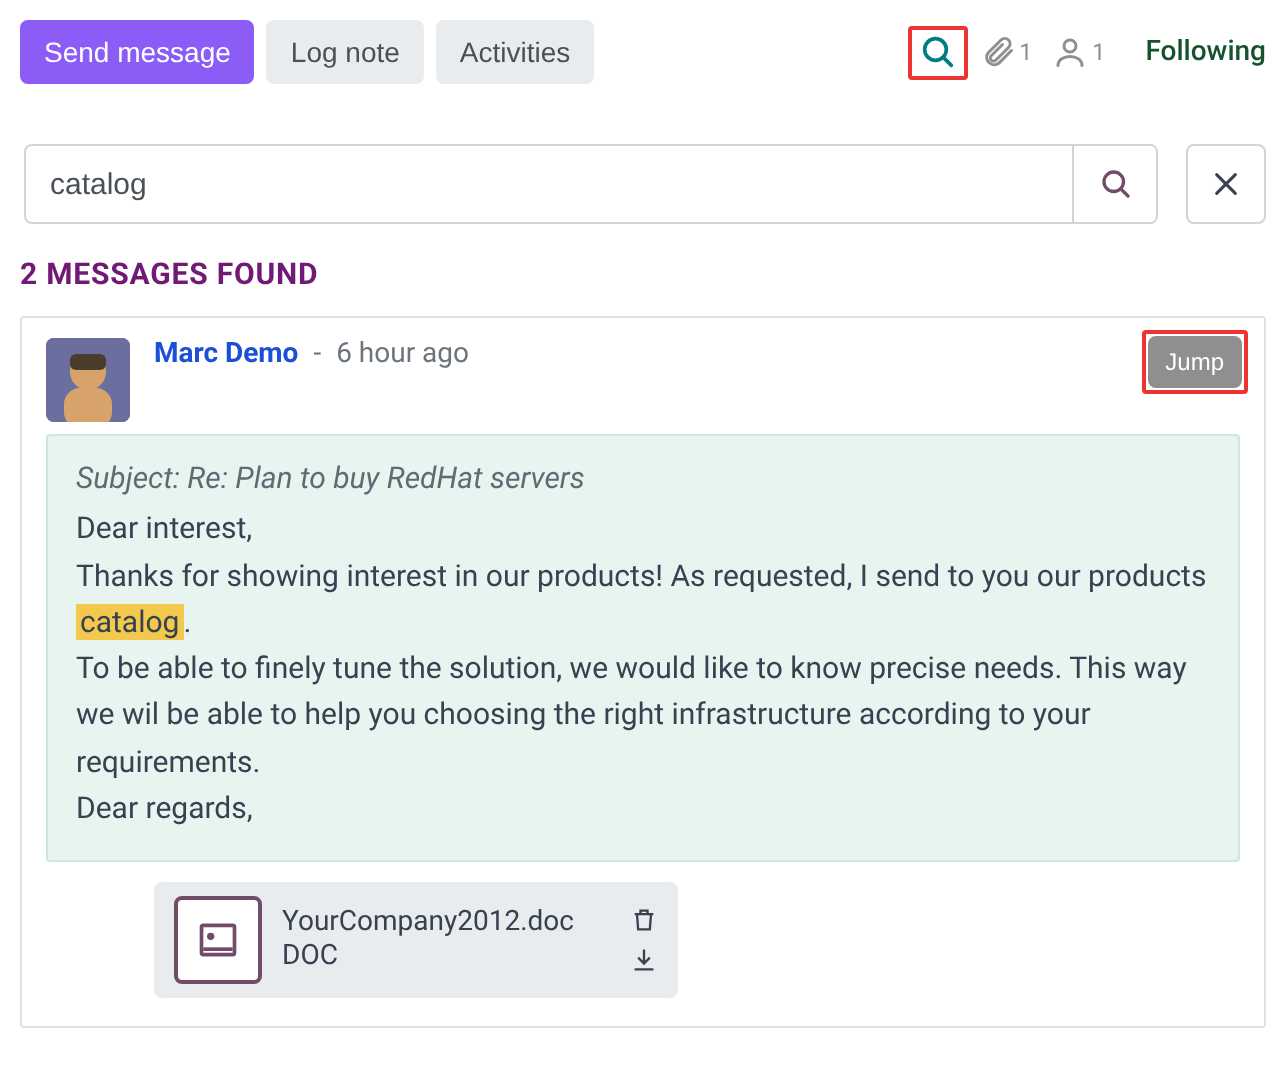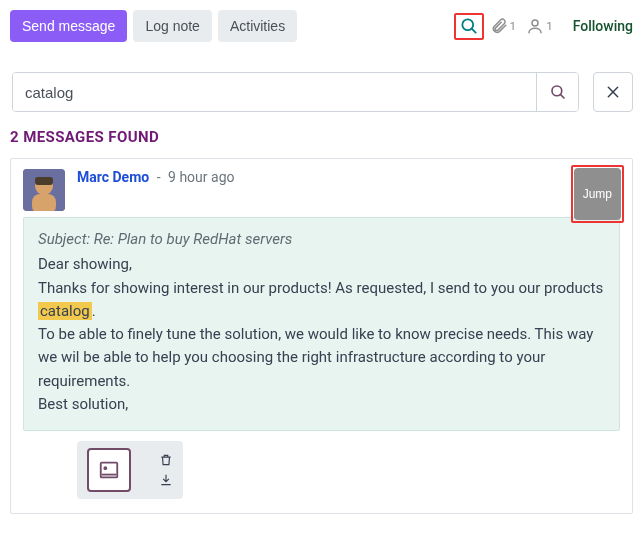--- a/index.html
+++ b/index.html
@@ -155,21 +155,21 @@
     right: 8px;
     top: 6px;
   }
   .jump-btn {
     background: #8f8f8f;
     color: #fff;
     border: none;
     border-radius: 4px;
     font-size: 12px;
     font-weight: 500;
-    padding: 19px 9px;
+    padding: 6px 9px;
     cursor: pointer;
   }
   .msg-body {
     margin-top: 6px;
     background: #e8f4f0;
     border: 1px solid #cfe6de;
     border-radius: 2px;
     padding: 10px 14px 14px 14px;
     color: #374151;
     font-size: 15px;
@@ -262,41 +262,45 @@
       <svg viewBox="0 0 42 42">
         <rect width="42" height="42" fill="#6b6fa0"></rect>
         <circle cx="21" cy="17" r="9" fill="#d8a36a"></circle>
         <rect x="9" y="25" width="24" height="20" rx="8" fill="#d8a36a"></rect>
         <rect x="12" y="8" width="18" height="8" rx="3" fill="#4a3d2b"></rect>
       </svg>
     </div>
     <div class="msg-meta">
       <span class="author">Marc Demo</span>
       <span class="timesep">-</span>
-      <span class="time">9 hour ago</span>
+      <span class="time">6 hour ago</span>
     </div>
   </div>
 
   <div class="msg-body">
     <div class="subject">Subject: Re: Plan to buy RedHat servers</div>
-    <div>Dear showing,</div>
+    <div>Dear interest,</div>
     <div>
       <span>Thanks for showing interest in our products! As requested, I send to you our products </span><span class="hl">catalog</span><span>.</span>
     </div>
     <div>To be able to finely tune the solution, we would like to know precise needs. This way we wil be able to help you choosing the right infrastructure according to your requirements.</div>
-    <div>Best solution,</div>
+    <div>Dear regards,</div>
   </div>
 
   <div class="attach">
     <div class="file-icon">
       <svg width="22" height="22" viewBox="0 0 24 24" fill="none" stroke="#714B67" stroke-width="2">
         <rect x="3" y="4" width="18" height="16" rx="1"></rect>
         <circle cx="8" cy="10" r="2" fill="#714B67" stroke="none"></circle>
         <line x1="4" y1="17" x2="20" y2="17"></line>
       </svg>
+    </div>
+    <div class="attach-text">
+      <div>YourCompany2012.doc</div>
+      <div>DOC</div>
     </div>
     <div class="attach-actions">
       <span>
         <svg width="14" height="14" viewBox="0 0 24 24" fill="none" stroke="#374151" stroke-width="2">
             <path d="M4 7h16M9 7V4h6v3M6 7l1 13h10l1-13"></path>
           </svg>
       </span>
       <span>
         <svg width="14" height="14" viewBox="0 0 24 24" fill="none" stroke="#374151" stroke-width="2">
             <path d="M12 3v12M7 10l5 5 5-5M4 20h16"></path>

